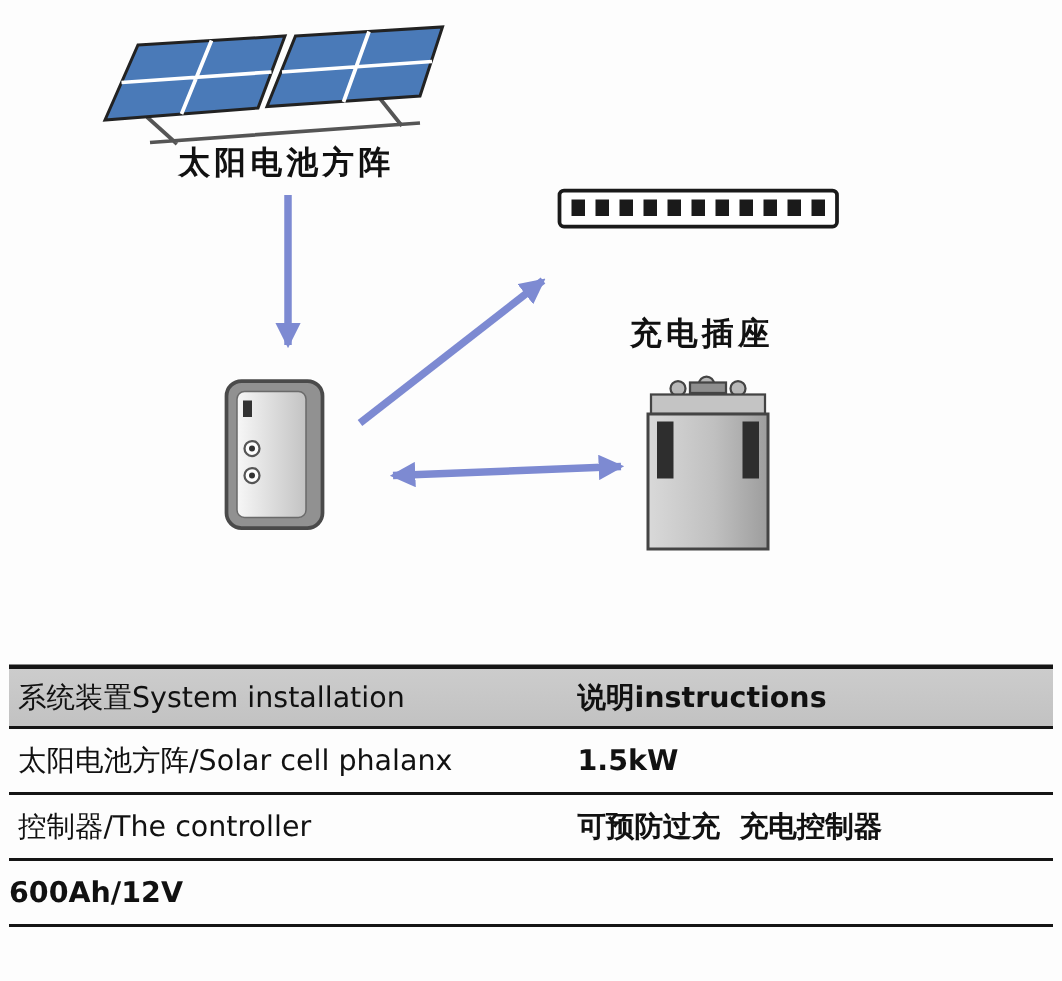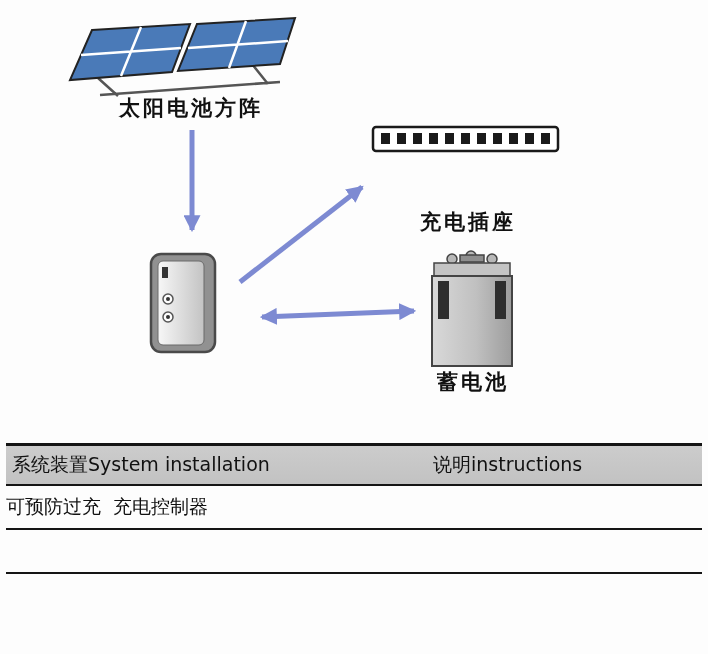--- a/index.html
+++ b/index.html
@@ -35,30 +35,29 @@
     border-bottom:2px solid #151515;
     font-size:19px;
     color:#111;
   }
   .t-row {
     display:flex;
     align-items:center;
     height:44px;
     border-top:2px solid #151515;
     background:#fdfdfd;
-    gap:48px;
   }
   .t-row.header {
     border-top:none;
     height:38px;
     background:linear-gradient(#cccccc,#c2c2c2);
   }
   .cell { white-space:pre; }
   .cell.c1 { width:379px; padding-left:6px; }
-  .cell.c2 { flex:1; }
+  .cell.c2 { flex:1;font-weight:bold; }
 </style>
 </head>
 <body>
 
 <div class="page">
 
   <div class="diagram">
 
     <svg width="708" height="438" viewBox="0 0 708 438">
       <defs>
@@ -125,28 +124,33 @@
         <rect x="495" y="281" width="11" height="38" fill="#2e2e2e"></rect>
       </g>
 
       <path d="M192,130 L192,230" stroke="#7d8ad2" stroke-width="5" fill="none" marker-end="url(#ah)"></path>
       <path d="M240,282 L362,187" stroke="#7d8ad2" stroke-width="5" fill="none" marker-end="url(#ah)"></path>
       <path d="M262,317 L414,311" stroke="#7d8ad2" stroke-width="5" fill="none" marker-start="url(#ah)" marker-end="url(#ah)"></path>
     </svg>
 
     <div class="dlabel" style="left:96px;  top:94px;  width:190px;">太阳电池方阵</div>
     <div class="dlabel" style="left:388px; top:164px; width:160px;margin-top:44px;">充电插座</div>
-    <div class="dlabel" style="left:408px; top:368px; width:130px;">蓄电池</div>
   </div>
 
   <div class="spec-table">
     <div class="t-row header">
       <div class="cell c1">系统装置System installation</div>
       <div class="cell c2">说明instructions</div>
     </div>
     <div class="t-row">
+      <div class="cell c1">太阳电池方阵/Solar cell phalanx</div>
+      <div class="cell c2">1.5kW</div>
+    </div>
+    <div class="t-row">
+      <div class="cell c1">控制器/The controller</div>
       <div class="cell c2">可预防过充  充电控制器</div>
     </div>
     <div class="t-row">
+      <div class="cell c2">600Ah/12V</div>
     </div>
   </div>
 
 </div>
 
 </body></html>

